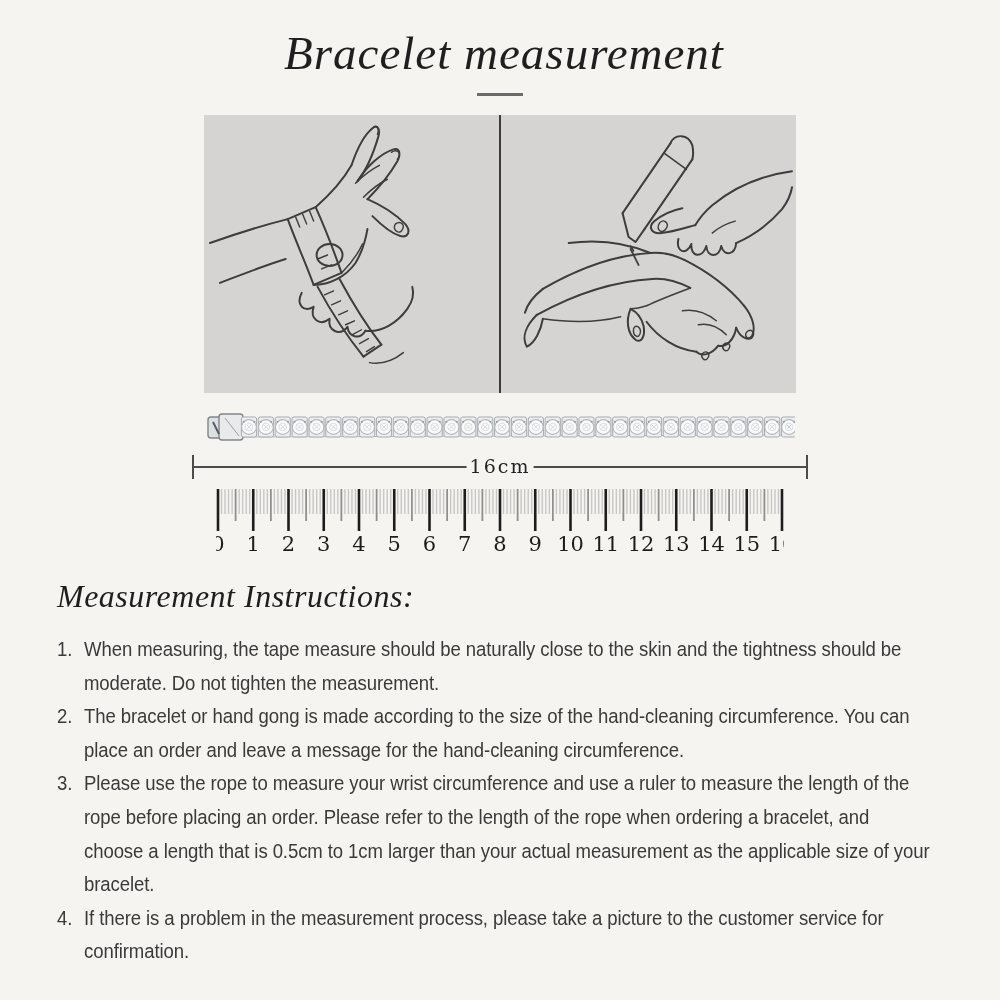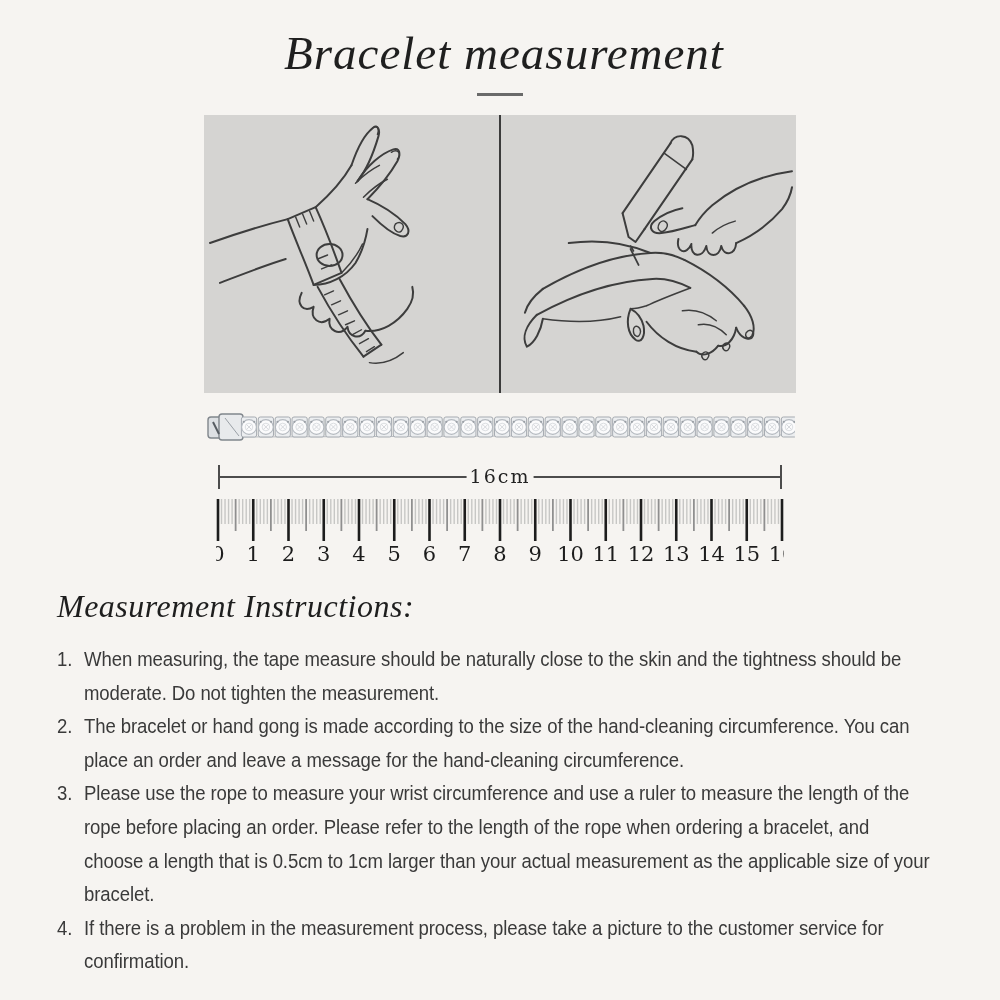--- a/index.html
+++ b/index.html
@@ -31,21 +31,21 @@
     margin:19px auto 0 auto;
     display:flex;
     background:#d5d4d2;
   }
   .panel-half{width:295px;height:278px;}
   .panel-divider{width:2px;height:278px;background:#3b3b3b;}
   .bracelet-wrap{
     width:590px;margin:11px auto 0 auto;height:48px;
   }
   .dimension{
-    width:564px;height:26px;margin:12px auto 0 auto;position:relative;
+    width:616px;height:26px;margin:2px auto 0 auto;position:relative;
   }
   .dim-line{position:absolute;left:0;right:0;top:12px;height:2px;background:#4c4c4c;}
   .dim-cap{position:absolute;top:1px;width:2px;height:24px;background:#4c4c4c;}
   .dim-cap.left{left:0;}
   .dim-cap.right{right:0;}
   .dim-label{
     position:absolute;left:50%;top:1px;transform:translateX(-50%);
     background:#f6f4f1;padding:0 3px;
     font-family:"DejaVu Serif", serif;
     font-size:19px;letter-spacing:2px;color:#222;

